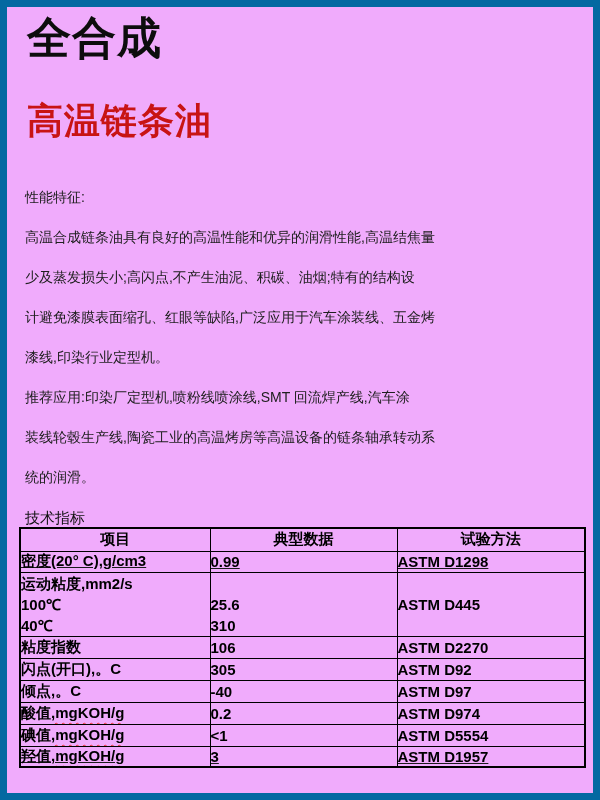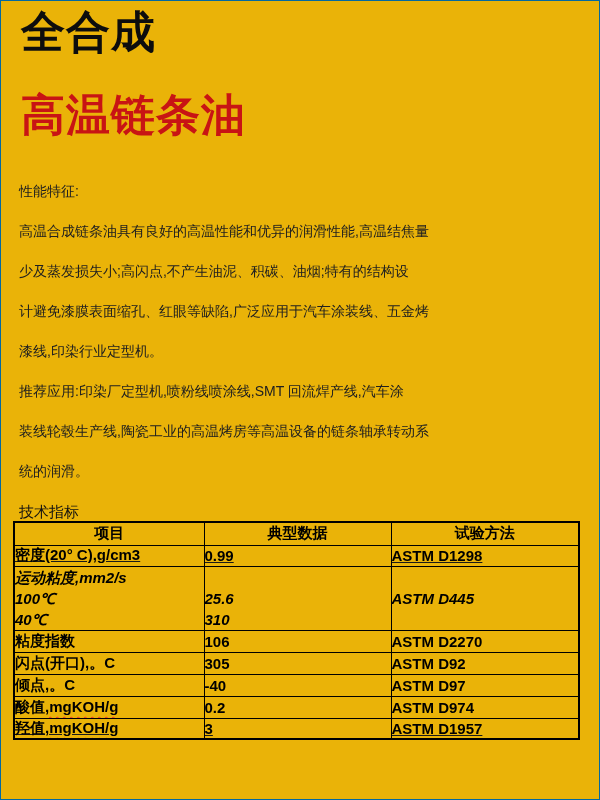--- a/index.html
+++ b/index.html
@@ -1,37 +1,37 @@
 <!DOCTYPE html>
 <html><head>
 <meta charset="utf-8">
 <style>
   * { box-sizing: border-box; }
   html, body { margin: 0; padding: 0; background: #ffffff; }
   .page {
     position: relative;
     width: 600px;
     height: 800px;
-    background: #eab308;
-    border: 1px solid #0369a1;
+    background: #f0abfc;
+    border: 7px solid #0369a1;
     overflow: hidden;
     font-family: "Liberation Sans", sans-serif;
     color: #1a1a1a;
   }
   .title-black {
     margin: 6px 0 0 20px;
     font-size: 44px;
     line-height: 50px;
     font-weight: 700;
     letter-spacing: 1px;
     color: #0d0d0d;
   }
   .title-red {
     margin: 34px 0 0 20px;
-    font-size: 44px;
+    font-size: 36px;
     line-height: 48px;
     font-weight: 700;
     letter-spacing: 1px;
     color: #c81414;
   }
   .bodytext {
     margin: 32px 0 0 18px;
     font-size: 14px;
     color: #202020;
   }
@@ -61,21 +61,21 @@
     color: #000000;
     vertical-align: middle;
     overflow: hidden;
   }
   col.c1 { width: 190px; }
   col.c2 { width: 187px; }
   col.c3 { width: 188px; }
   tr.h-head { height: 23px; }
   tr.h-sm   { height: 21px; text-decoration: underline; }
   tr.h-md   { height: 22px; }
-  tr.h-big  { height: 63px; font-style: italic; }
+  tr.h-big  { height: 63px; }
   table.spec th { text-align: center; }
   td.lab { text-align: left; padding-left: 7px; white-space: nowrap; }
   td.val, td.mth { white-space: nowrap; }
   .cell-line { height: 21px; line-height: 21px; }
   .squiggle {
     text-decoration-line: underline;
     text-decoration-style: wavy;
     text-decoration-color: #f03030;
     text-decoration-thickness: 1px;
     text-underline-offset: 4px;
@@ -156,20 +156,25 @@
       <td class="mth">ASTM D97</td>
     </tr>
 
     <tr class="h-md">
       <td class="lab"><span>酸值</span><span class="squiggle">,mgKOH/g</span></td>
       <td class="val">0.2</td>
       <td class="mth">ASTM D974</td>
     </tr>
 
 
+    <tr class="h-md">
+      <td class="lab"><span>碘值</span><span class="squiggle">,mgKOH/g</span></td>
+      <td class="val">&lt;1</td>
+      <td class="mth">ASTM D5554</td>
+    </tr>
 
     <tr class="h-sm">
       <td class="lab"><span>羟值</span><span class="squiggle">,mgKOH/g</span></td>
       <td class="val">3</td>
       <td class="mth">ASTM D1957</td>
     </tr>
 
   </tbody>
     </table>
 </div>

